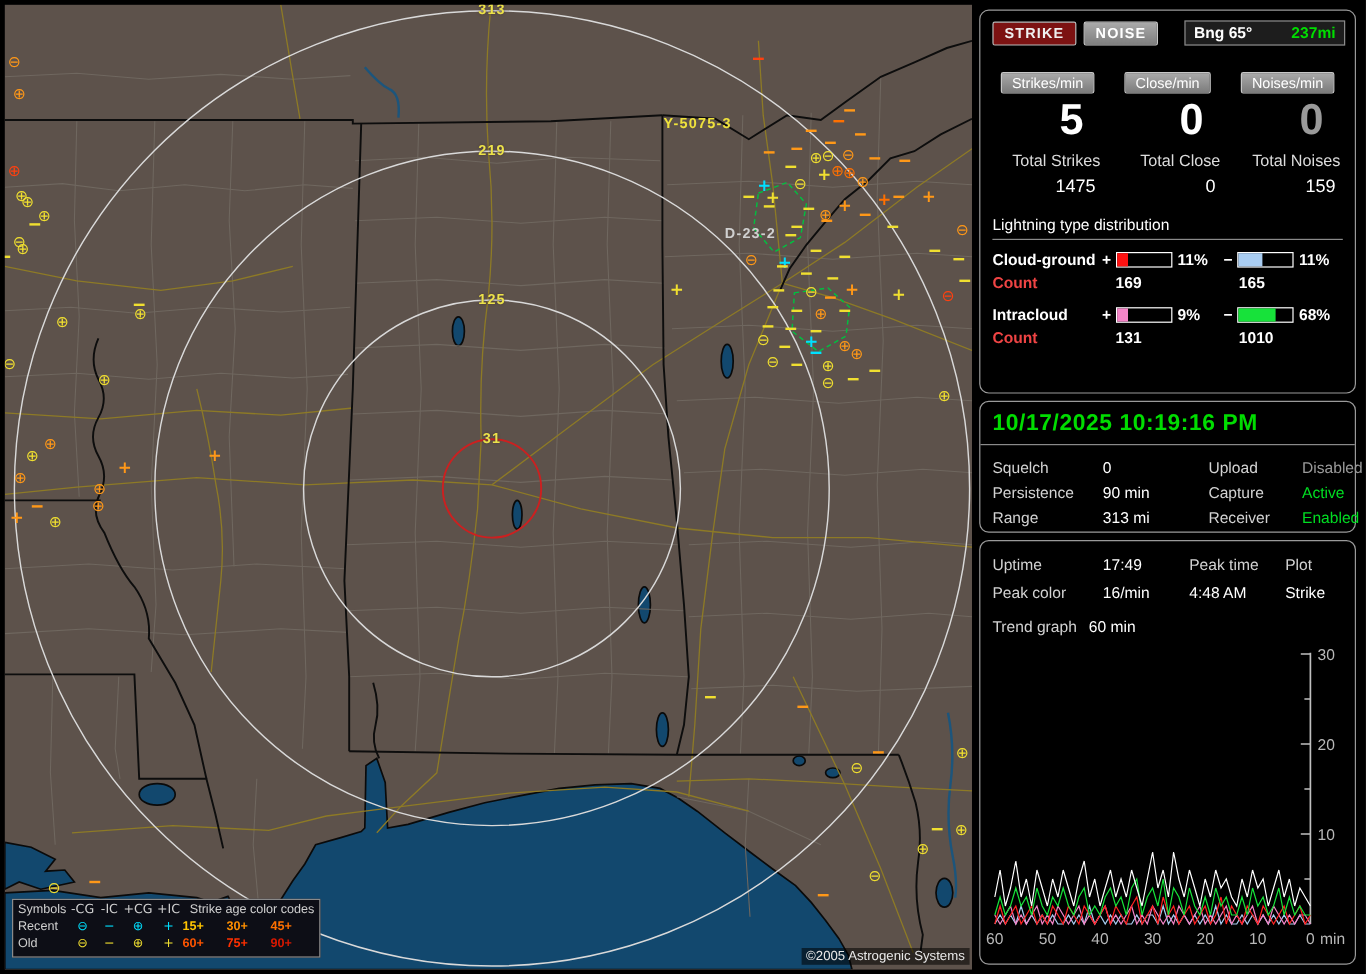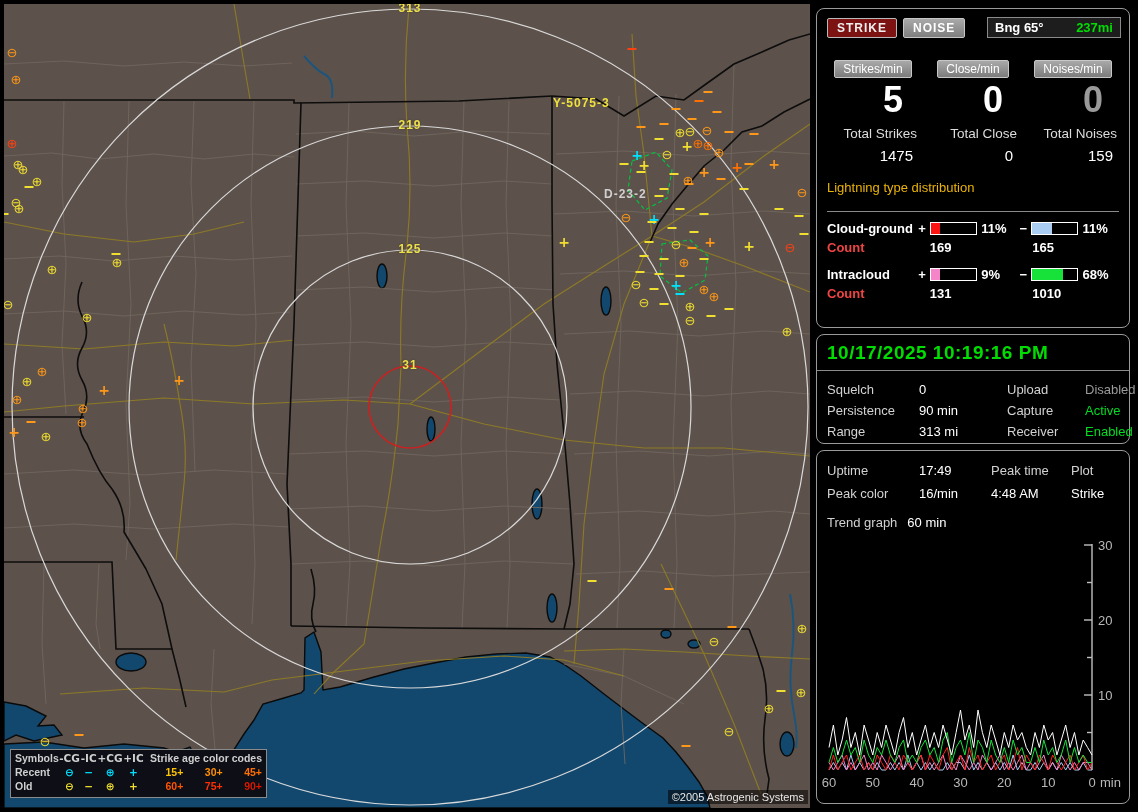--- a/index.html
+++ b/index.html
@@ -17,24 +17,24 @@
   .sk.glyph{font-size:13px;font-weight:normal;}
   .sk.plus{font-size:14px;font-weight:bold;}
   .sk.dash{width:9px;height:2px;background:currentColor;}
   .copyright{position:absolute;right:2px;bottom:4px;color:#e8e8e8;font-size:11px;
              background:rgba(0,0,0,.55);padding:1px 4px;}
 
   
   .legend{position:absolute;left:6px;bottom:10px;width:247px;background:#0d0e16;
           border:1px solid #8a8a8a;font-size:10.5px;color:#cfcfcf;padding:2px 4px 3px 4px;}
   .legend table{border-collapse:collapse;width:100%;}
-  .legend td{padding:0 0 1px 0;white-space:nowrap;line-height:13px;font-weight:bold;}
+  .legend td{padding:0 0 1px 0;white-space:nowrap;line-height:13px;}
   .legend .sym{text-align:center;font-family:"DejaVu Sans",sans-serif;}
   .legend .agehead{text-align:left;padding-left:6px;}
-  .legend .age{text-align:right;font-weight:bold;}
+  .legend .age{text-align:left;font-weight:bold;}
 
   
   .pbox{position:absolute;left:816px;width:314px;border:1px solid #9a9a9a;border-radius:8px;
         background:#000;color:#d6d6d6;font-size:13px;box-sizing:border-box;}
   #box1{top:8px;height:320px;}
   #box2{top:334px;height:110px;}
   #box3{top:450px;height:354px;}
 
   .row1{display:flex;align-items:center;gap:6px;padding:8px 8px 0 10px;}
   .btn{font-size:12px;font-weight:bold;letter-spacing:1px;padding:2px 9px;border-radius:2px;cursor:pointer;}
@@ -48,21 +48,21 @@
   .rates{display:grid;grid-template-columns:1fr 1fr 1fr;padding:22px 6px 0 6px;text-align:center;}
   .rate-btn{display:inline-block;background:linear-gradient(#a9a9a9,#7c7c7c);color:#fff;
             border:1px solid #c7c7c7;border-radius:2px;font-size:12px;padding:1px 8px;cursor:pointer;}
   .bignum{font-size:36px;font-weight:bold;color:#fff;text-align:right;padding:2px 20px 0 0;line-height:40px;}
   .bignum.dim{color:#9a9a9a;}
   .totals{display:grid;grid-template-columns:1fr 1fr 1fr;padding:6px 6px 0 6px;}
   .tl{color:#dcdcdc;font-size:13.5px;text-align:right;padding-right:6px;}
   .tv{color:#fff;font-size:15px;text-align:right;padding:6px 10px 0 0;}
 
   .dist{padding:16px 10px 0 10px;}
-  .dist-title{color:#eab308;border-bottom:1px solid #8a8a8a;padding-bottom:16px;margin-bottom:9px;}
+  .dist-title{color:#ffffff;border-bottom:1px solid #8a8a8a;padding-bottom:4px;margin-bottom:9px;}
   .dist-row{display:flex;align-items:center;margin-bottom:2px;}
   .dist-row .nm{width:98px;font-weight:bold;color:#fff;}
   .dist-row .sgn{width:12px;color:#fff;font-weight:bold;text-align:center;}
   .bar{width:50px;height:11px;border:1px solid #fff;background:#000;margin:0 4px 0 2px;}
   .bar i{display:block;height:100%;}
   .pct{width:40px;font-weight:bold;color:#fff;}
   .count-row{display:flex;margin:4px 0 12px 0;}
   .count-row .cl{width:98px;color:#ef4444;font-weight:bold;}
   .count-row .cv{width:114px;color:#fff;font-weight:bold;padding-left:16px;box-sizing:border-box;}
 

